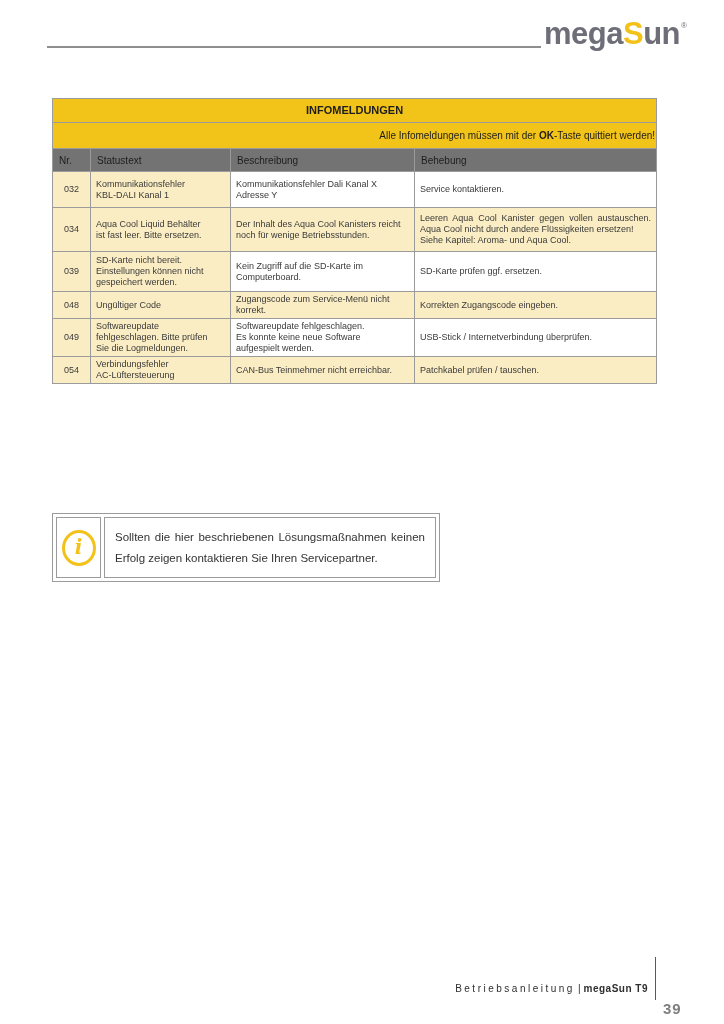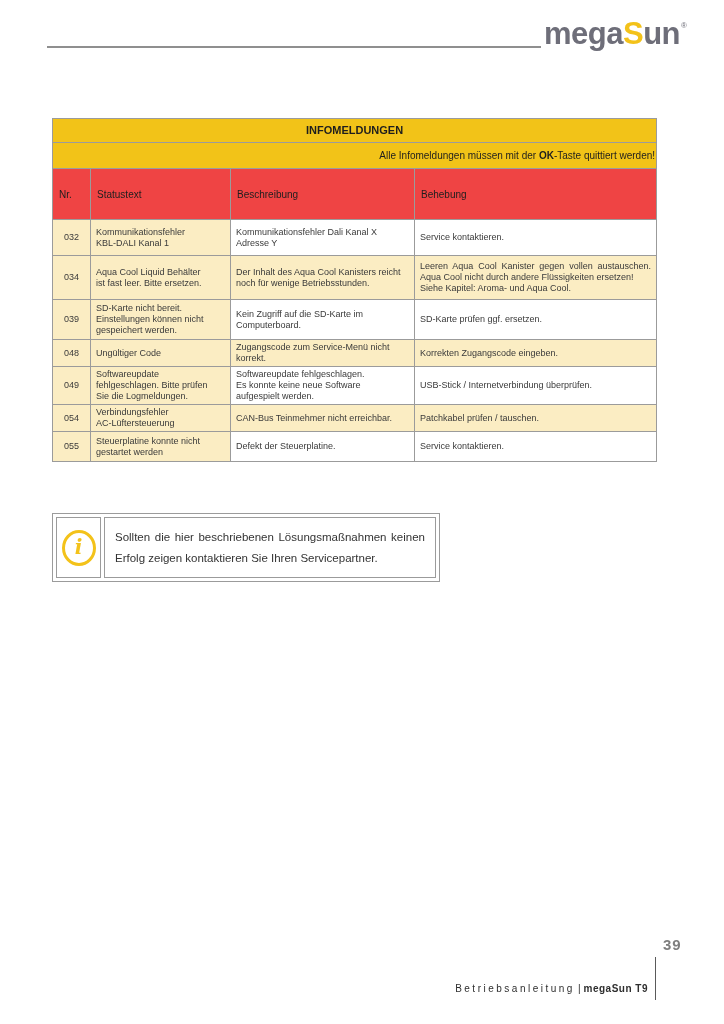--- a/index.html
+++ b/index.html
@@ -10,28 +10,28 @@
   }
 
   
   .top-rule { position:absolute; left:47px; top:46px; width:494px; height:2px; background:#8f8f8f; }
   .logo { position:absolute; top:16px; left:544px; font-size:31px; font-weight:bold;
           color:#6e6e79; letter-spacing:-0.5px; white-space:nowrap; }
   .logo .logo-s { color:#f3c21a; }
   .logo .reg { font-size:8px; font-weight:normal; vertical-align:16px; margin-left:1px; color:#6e6e79; }
 
   
-  .info-table { position:absolute; left:52px; top:118px; width:604px;
+  .info-table { position:absolute; left:52px; top:98px; width:604px;
                 border-collapse:collapse; table-layout:fixed;
                 font-size:9px; line-height:11px; }
   .col-nr { width:38px; } .col-status { width:140px; } .col-desc { width:184px; } .col-fix { width:242px; }
   .info-table th, .info-table td { border:1px solid #9b9b9b; vertical-align:middle; }
   .row-title th  { background:#f2c318; color:#1e1e1e; font-size:11px; font-weight:bold; text-align:center; height:21px; }
   .row-subtitle th { background:#f2c318; color:#1e1e1e; font-size:10px; font-weight:normal; text-align:right; height:23px; }
-  .row-cols th { background:#ef4444; color:#1e1e1e; font-size:10px; font-weight:normal; text-align:left; height:22px; padding:14px 6px; }
+  .row-cols th { background:#737373; color:#1e1e1e; font-size:10px; font-weight:normal; text-align:left; height:22px; padding:0 6px; }
   .info-table td { background:#ffffff; padding:2px 5px; white-space:pre-line; }
   .info-table td:nth-child(1), .info-table td:nth-child(2) { background:#fbedc3; }
   .info-table tbody tr:nth-child(even) td { background:#fbedc3; }
   .info-table td.nr { text-align:center; }
   .info-table td.justify { text-align:justify; }
   .info-table tbody tr:nth-child(1) { height:36px; }
   .info-table tbody tr:nth-child(2) { height:44px; }
   .info-table tbody tr:nth-child(3) { height:40px; }
   .info-table tbody tr:nth-child(4) { height:26px;margin-top:20px; }
   .info-table tbody tr:nth-child(5) { height:38px; }
@@ -53,21 +53,21 @@
                  font-family:"DejaVu Serif", serif; font-style:italic; font-weight:bold;
                  font-size:20px; line-height:1; padding-bottom:2px; box-sizing:content-box; }
 
   
   .footer-text { position:absolute; top:983px; left:0; width:648px; text-align:right;
                  font-size:10px; color:#2e2e2e; white-space:nowrap; }
   .footer-text .doc { letter-spacing:2.5px; }
   .footer-text .sep { margin:0 3px; color:#2e2e2e; }
   .footer-text .prod { font-weight:bold; letter-spacing:0.5px; }
   .footer-vline { position:absolute; left:655px; top:957px; width:1px; height:43px; background:#5a5a5a; }
-  .page-number { position:absolute; left:663px; top:936px; font-size:15px; font-weight:bold;
+  .page-number { position:absolute; left:663px; top:1000px; font-size:15px; font-weight:bold;
                  color:#7e7e7e; letter-spacing:1px; }
 </style>
 </head>
 <body>
 
 <div class="page">
 
   <div class="top-rule"></div>
 
   <div class="logo">
@@ -138,27 +138,20 @@
 aufgespielt werden.</td>
         <td>USB-Stick / Internetverbindung überprüfen.</td>
       </tr>
       <tr>
         <td class="nr">054</td>
         <td>Verbindungsfehler
 AC-Lüftersteuerung</td>
         <td>CAN-Bus Teinmehmer nicht erreichbar.</td>
         <td>Patchkabel prüfen / tauschen.</td>
       </tr>
-      <tr>
-        <td class="nr">055</td>
-        <td>Steuerplatine konnte nicht
-gestartet werden</td>
-        <td>Defekt der Steuerplatine.</td>
-        <td>Service kontaktieren.</td>
-      </tr>
     </tbody>
   </table>
 
   <div class="note">
     <div class="note-icon-cell">
       <span class="info-circle">i</span>
     </div>
     <div class="note-text-cell">Sollten die hier beschriebenen Lösungsmaßnahmen keinen Erfolg zeigen kontaktieren Sie Ihren Servicepartner.</div>
   </div>
 

